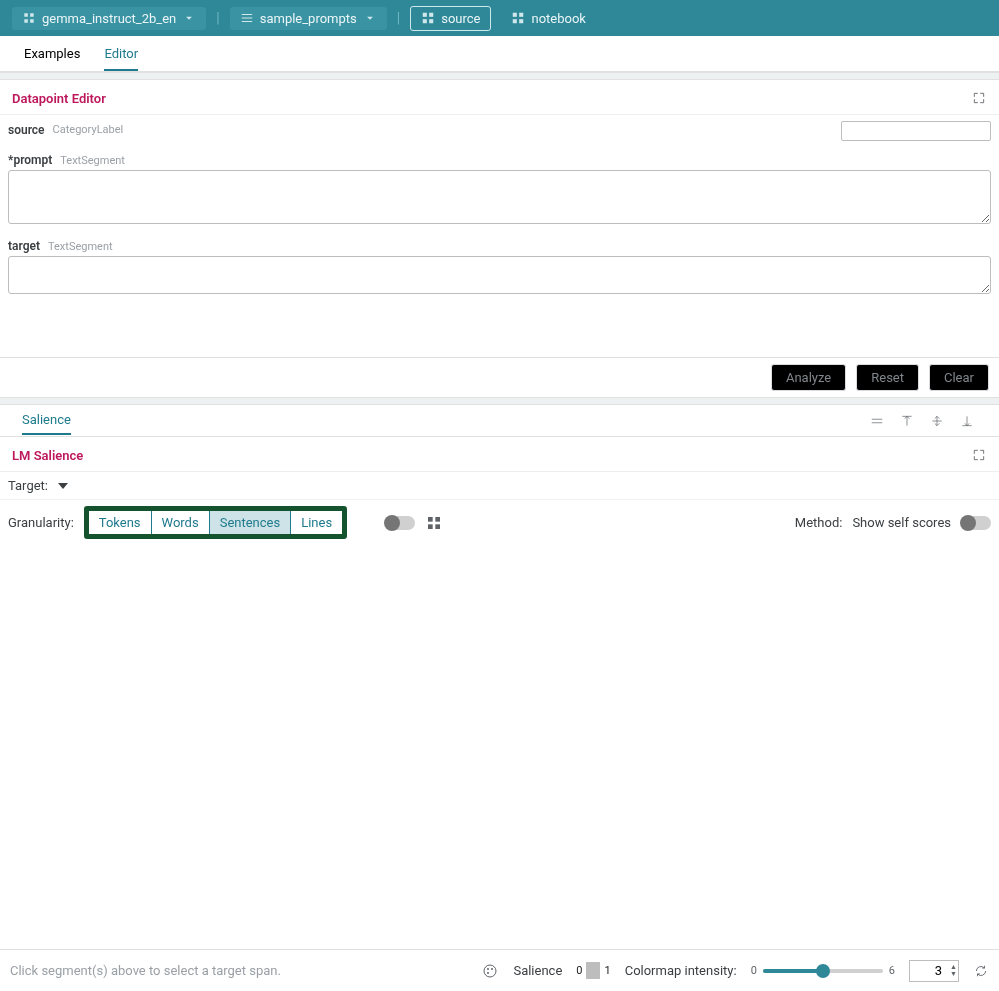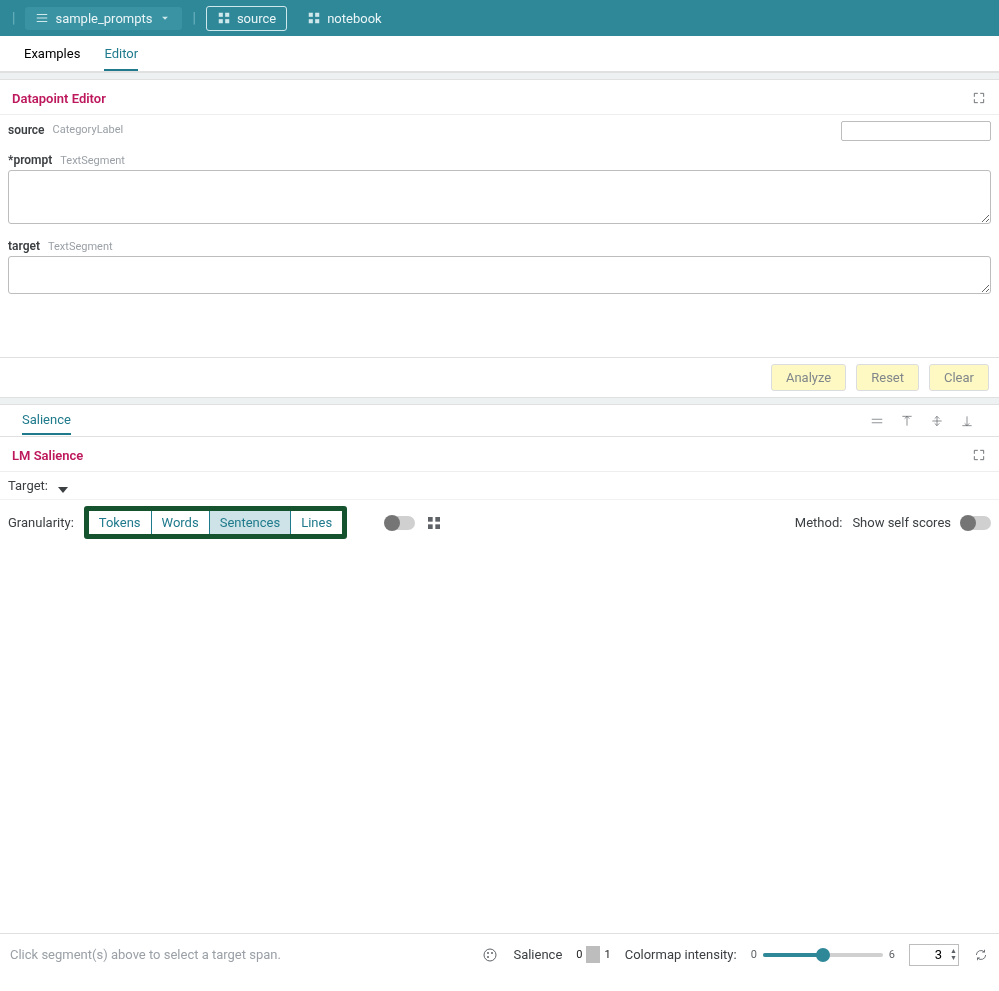--- a/index.html
+++ b/index.html
@@ -21,57 +21,66 @@
 .editor-body{padding:6px 8px 0}
 .field-row{margin-bottom:12px}
 .field-head{display:flex;align-items:center;gap:8px;margin-bottom:3px}
 .field-label{font-size:12px;font-weight:600;color:#3c4043}
 .field-type{font-size:11px;color:#9aa0a6}
 .source-row{display:flex;align-items:center;justify-content:space-between}
 .text-input{width:150px;height:20px;border:1px solid #bdbdbd;border-radius:2px;padding:2px 4px;font-size:12px}
 .textarea{width:100%;height:54px;border:1px solid #bdbdbd;border-radius:3px;padding:6px;font-size:12px;resize:vertical;font-family:inherit}
 .textarea.short{height:38px}
 .action-bar{display:flex;justify-content:flex-end;gap:10px;padding:6px 10px;border-top:1px solid #e0e0e0;margin-top:60px}
-.btn{border:1px solid #dadce0;background:#fef9c3;color:#80868b;padding:5px 14px;border-radius:3px;font-size:13px;cursor:pointer}
+.btn{border:1px solid #dadce0;background:#000000;color:#80868b;padding:5px 14px;border-radius:3px;font-size:13px;cursor:pointer}
 .sal-tabs{display:flex;justify-content:space-between;align-items:center;padding:0 24px 0 22px;height:32px;border-bottom:1px solid #e0e0e0}
 .sal-tabs-left{display:flex}
 .sal-tab{font-size:13px;color:#1f7a8c;padding:6px 0;border-bottom:2px solid #1f7a8c;cursor:pointer}
 .sal-controls{display:flex;align-items:center;gap:14px}
-.lm-target{display:flex;align-items:flex-end;gap:6px;padding:6px 8px;font-size:13px;color:#3c4043}
+.lm-target{display:flex;align-items:center;gap:6px;padding:6px 8px;font-size:13px;color:#3c4043}
 .caret-down{display:inline-block;border-left:5px solid transparent;border-right:5px solid transparent;border-top:6px solid #3c4043;margin-left:4px}
 .controls-row{display:flex;align-items:center;justify-content:space-between;padding:6px 8px;border-top:1px solid #f1f1f1}
 .controls-left,.controls-right{display:flex;align-items:center;gap:10px}
 .seg-group{display:flex;border:5px solid #14532d;border-radius:3px;overflow:hidden}
 .seg-btn{padding:4px 10px;font-size:13px;color:#1f7a8c;background:#fff;border:none;cursor:pointer;border-right:1px solid #1f7a8c}
 .seg-btn:last-child{border-right:none}
 .seg-btn.active{background:#cde3e7}
 .ctl-label{font-size:13px;color:#3c4043}
 .mini-icon{width:18px;height:18px;display:inline-flex;align-items:center;justify-content:center;cursor:pointer}
 .mini-icon svg{width:16px;height:16px;fill:#5f6368}
 .toggle{width:30px;height:14px;background:#d0d0d0;border-radius:8px;position:relative;cursor:pointer}
 .toggle .knob{width:16px;height:16px;background:#757575;border-radius:50%;position:absolute;top:-1px;left:-1px}
 .canvas-area{height:360px;background:#fff}
-.footer{position:absolute;bottom:16px;left:0;right:0;display:flex;align-items:center;justify-content:space-between;padding:8px 10px;border-top:1px solid #e0e0e0;background:#fff;height:42px}
+.footer{position:absolute;bottom:0;left:0;right:0;display:flex;align-items:center;justify-content:space-between;padding:8px 10px;border-top:1px solid #e0e0e0;background:#fff;height:42px}
 .hint{color:#9aa0a6;font-size:13px}
 .footer-right{display:flex;align-items:center;gap:14px}
 .swatch-row{display:flex;align-items:center;gap:4px}
 .swatch{width:14px;height:14px;border:1px solid #bdbdbd}
 .slider-wrap{display:flex;align-items:center;gap:6px;font-size:11px;color:#5f6368}
 .slider{position:relative;width:120px;height:4px;background:#d0d0d0;border-radius:2px}
 .slider-fill{position:absolute;left:0;top:0;bottom:0;width:50%;background:#2f8898;border-radius:2px}
 .slider-knob{position:absolute;top:-5px;left:50%;width:14px;height:14px;background:#2f8898;border-radius:50%;margin-left:-7px}
 .num-input{width:50px;height:22px;border:1px solid #bdbdbd;text-align:right;padding:2px 16px 2px 4px;font-size:13px;position:relative}
 .spin{position:absolute;right:2px;top:0;bottom:0;display:flex;flex-direction:column;justify-content:center;font-size:7px;line-height:7px;color:#5f6368}
 .refresh-icon svg{width:14px;height:14px;stroke:#5f6368;fill:none;stroke-width:1.5}
 .ctl-icon svg{width:14px;height:14px;stroke:#5f6368;fill:none;stroke-width:1.2}
 </style>
 </head>
 <body>
 
 <div class="topbar">
+  <div class="chip filled">
+    <svg viewBox="0 0 24 24">
+        <path d="M4 4h6v6H4zM14 4h6v6h-6zM4 14h6v6H4zM14 14h6v6h-6z"></path>
+      </svg>
+    <span>gemma_instruct_2b_en</span>
+    <svg viewBox="0 0 24 24">
+        <path d="M7 10l5 5 5-5z"></path>
+      </svg>
+  </div>
   <span class="sep">|</span>
   <div class="chip filled">
     <svg viewBox="0 0 24 24">
         <path d="M3 5h18v2H3zM3 11h18v2H3zM3 17h18v2H3z"></path>
       </svg>
     <span>sample_prompts</span>
     <svg viewBox="0 0 24 24">
         <path d="M7 10l5 5 5-5z"></path>
       </svg>
   </div>

